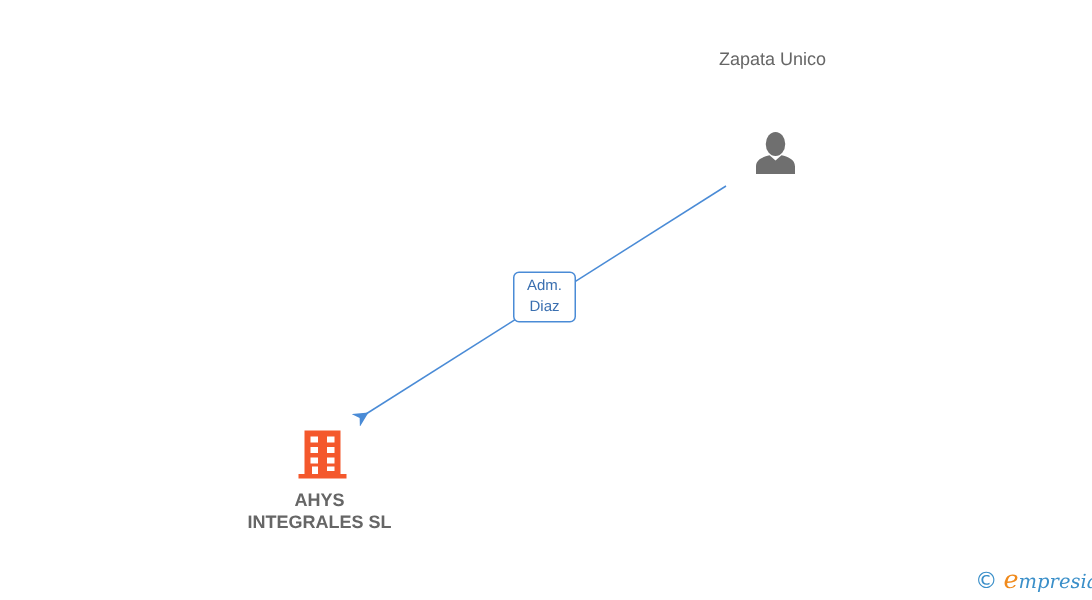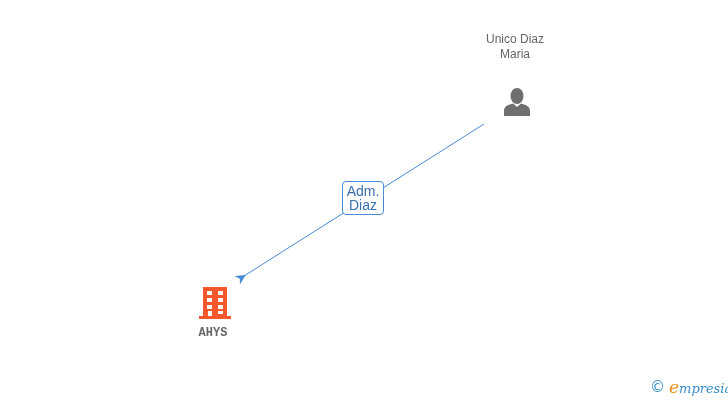--- a/index.html
+++ b/index.html
@@ -10,27 +10,27 @@
   }
   .canvas { position: absolute; left: 0; top: 0; width: 728px; height: 400px; }
   .person-label {
     position: absolute; left: 464px; top: 32px; width: 102px;
     text-align: center; font-size: 12px; line-height: 15px; color: #666666;
   }
   .person-icon { position: absolute; left: 502px; top: 87px; width: 30px; height: 30px; }
   .company-icon { position: absolute; left: 198px; top: 286px; width: 34px; height: 34px; }
   .company-label {
     position: absolute; left: 152px; top: 326px; width: 122px;
-    text-align: center; font-size: 12px; line-height: 15px; color: #666666; font-weight: bold; font-family: Liberation Mono, monospace;
+    text-align: center; font-size: 12px; line-height: 15px; color: #666666; font-weight: bold;
   }
   .role-box {
     position: absolute; left: 342px; top: 181px; width: 42px; height: 34px;
     border: 1px solid #4a8bd6; border-radius: 4px; background: #ffffff;
     box-sizing: border-box; text-align: center;
-    font-size: 14px; line-height: 14px; color: #3a6fb0; padding-top: 2px;
+    font-size: 10px; line-height: 14px; color: #3a6fb0; padding-top: 2px;
   }
   .brand {
     position: absolute; left: 650px; top: 378px; height: 18px;
     display: flex; align-items: center; gap: 4px;
   }
   .brand-copy { font-size: 15px; color: #3a8fc9; font-family: "DejaVu Sans", sans-serif; line-height: 15px; }
   .brand-name { font-size: 13px; color: #3a8fc9; font-style: italic; font-family: "DejaVu Serif", serif; }
   .brand-e { color: #f08a1c; font-size: 17px; }
 </style>
 </head>
@@ -41,22 +41,21 @@
   <svg width="728" height="400" style="position:absolute;left:0;top:0;">
     <defs>
       <marker id="arrowhead" markerWidth="10" markerHeight="10" refX="2" refY="5" orient="auto" markerUnits="userSpaceOnUse">
         <path d="M10,0 L0,5 L10,10 L7,5 Z" fill="#4a8bd6"></path>
       </marker>
     </defs>
     <line x1="484" y1="124" x2="244" y2="276" stroke="#4a8bd6" stroke-width="1" marker-end="url(#arrowhead)"></line>
   </svg>
 
   <div class="person-label">
-    <div>Unico Diaz</div>
-    <div>Maria</div>
+    <div>Zapata Unico</div>
   </div>
   <div class="person-icon">
     <svg width="30" height="30" viewBox="0 0 30 30">
       <ellipse cx="15" cy="9" rx="6.5" ry="8" fill="#6f6f6f"></ellipse>
       <path d="M2,29 L2,24 C2,19 7,17.5 11,16.5 L15,20 L19,16.5 C23,17.5 28,19 28,24 L28,29 Z" fill="#6f6f6f"></path>
     </svg>
   </div>
 
   <div class="role-box">
     <div>Adm.</div>
@@ -72,19 +71,20 @@
       <rect x="9" y="12" width="5" height="4" fill="#ffffff"></rect>
       <rect x="20" y="12" width="5" height="4" fill="#ffffff"></rect>
       <rect x="9" y="19" width="5" height="4" fill="#ffffff"></rect>
       <rect x="20" y="19" width="5" height="4" fill="#ffffff"></rect>
       <rect x="10" y="25" width="4" height="5" fill="#ffffff"></rect>
       <rect x="20" y="25" width="5" height="3" fill="#ffffff"></rect>
     </svg>
   </div>
   <div class="company-label">
     <div>AHYS</div>
+    <div>INTEGRALES SL</div>
   </div>
 
   <div class="brand">
     <span class="brand-copy">©</span>
     <span class="brand-name"><span class="brand-e">e</span><span>mpresia</span></span>
   </div>
 </div>
 
 </body></html>

